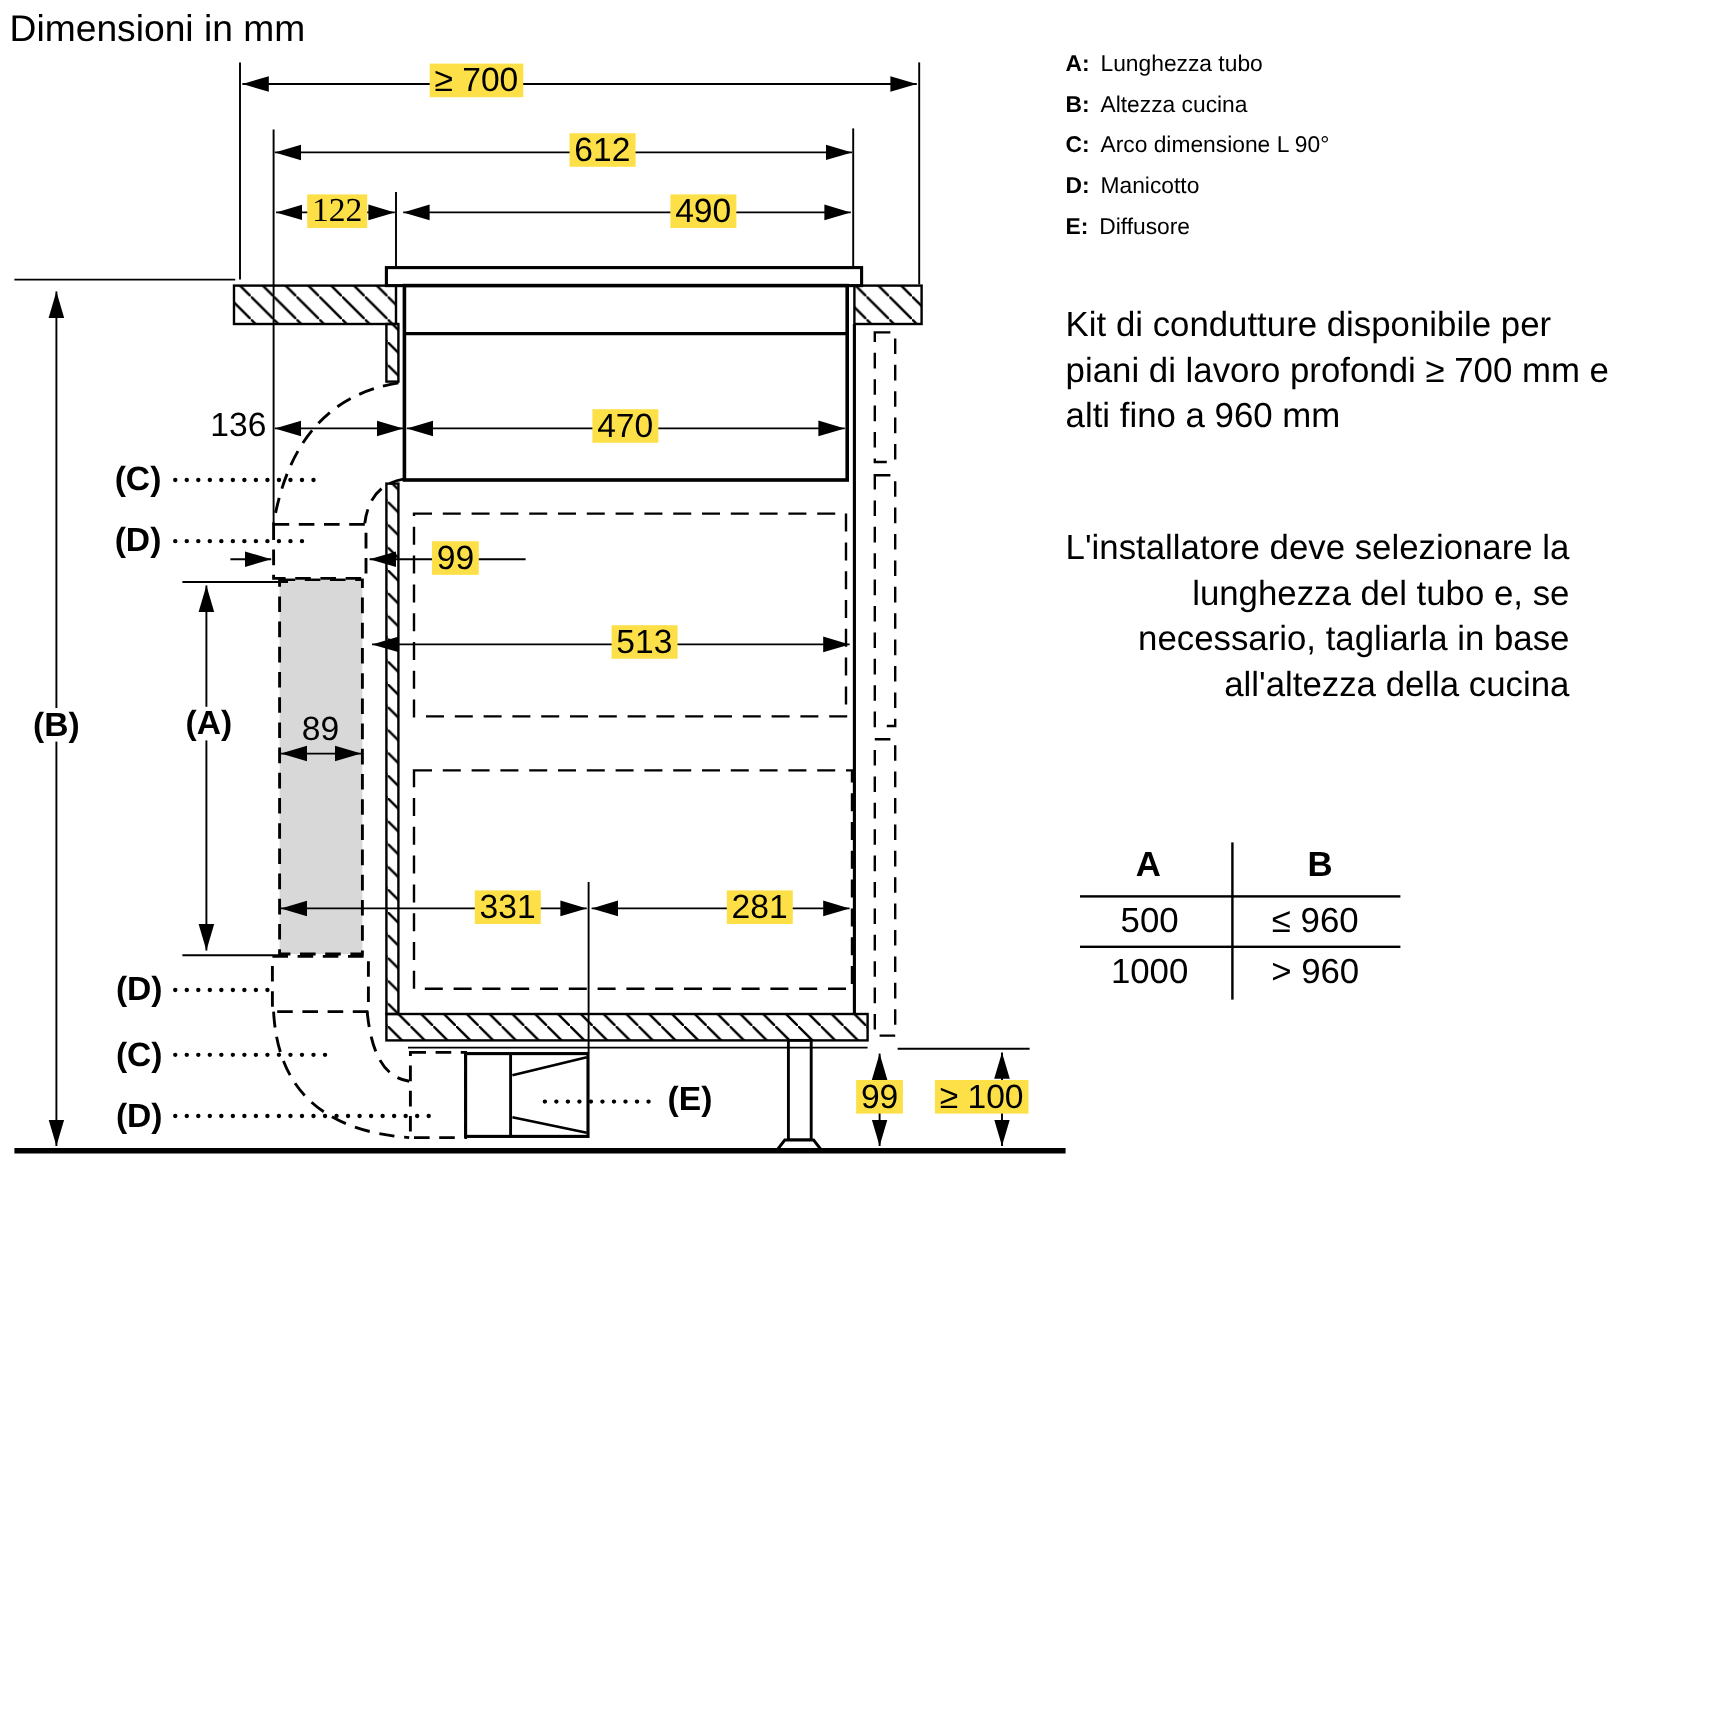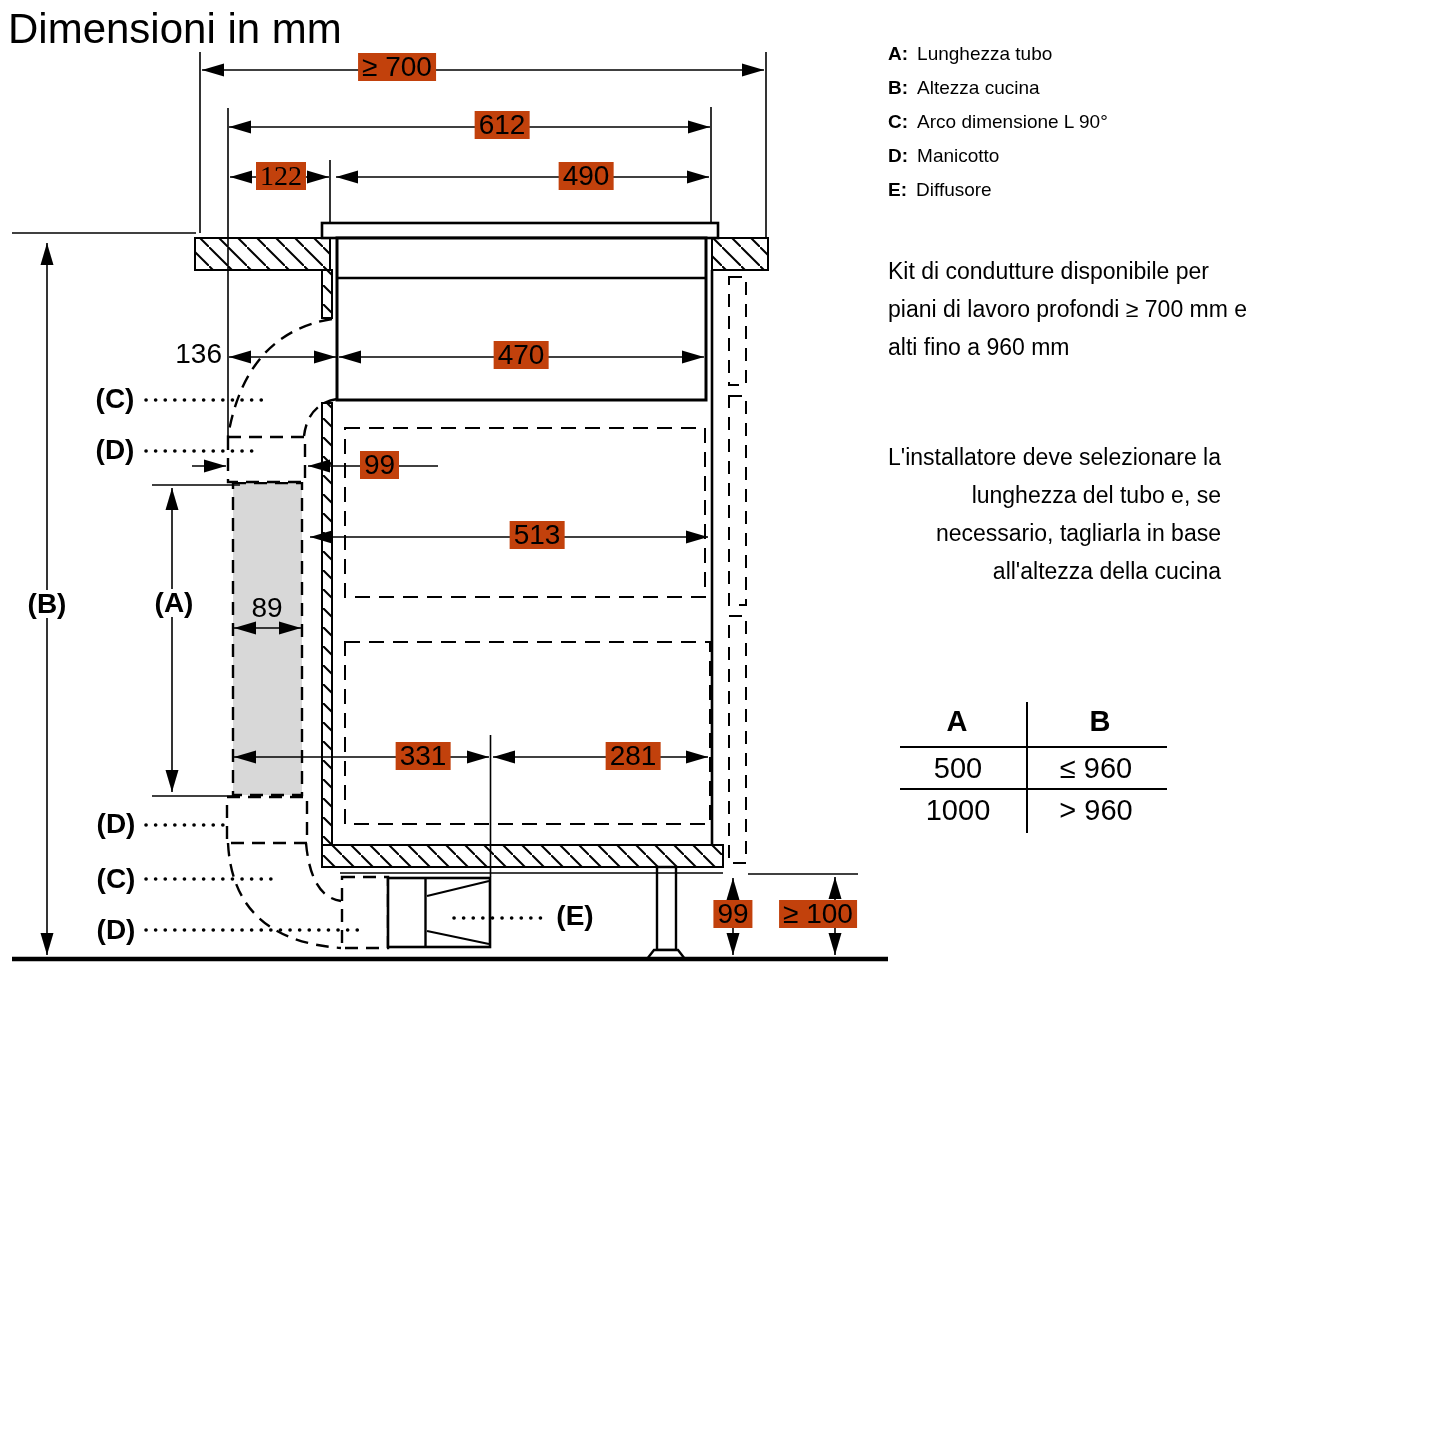--- a/index.html
+++ b/index.html
@@ -1,29 +1,29 @@
 <!DOCTYPE html>
 <html><head>
 <meta charset="utf-8">
 <style>
   html,body{margin:0;padding:0;}
   body{width:1445px;height:1445px;background:#fff;overflow:hidden;position:relative;
        font-family:"Liberation Sans",sans-serif;color:#000;}
   #stage{position:absolute;left:0;top:0;width:1445px;height:1445px;}
   svg{position:absolute;left:0;top:0;}
   .lbl{position:absolute;white-space:nowrap;line-height:1;}
-  .d{font-size:28px;background:#c2410c;padding:0 4px;transform:translateX(-50%);}
+  .d{font-size:28px;background:#fde047;padding:0 4px;transform:translateX(-50%);}
   .nb{background:transparent;}
   .tr{transform:translateX(-100%);}
   .nt0{transform:none;}
   .m{font-size:28px;font-weight:bold;background:#fff;padding:0 3px;transform:translateX(-50%);}
-  .title{font-size:42px;}
+  .title{font-size:31px;}
   .lr{position:absolute;left:888px;font-size:19px;line-height:1;white-space:nowrap;}
   .lk{font-weight:bold;margin-right:9px;}
-  .para{position:absolute;left:888px;font-size:23px;line-height:38px;white-space:nowrap;}
+  .para{position:absolute;left:888px;font-size:29px;line-height:38px;white-space:nowrap;}
   .tline{position:absolute;background:#000;}
   .tc{position:absolute;font-size:29px;transform:translateX(-50%);white-space:nowrap;}
   .th{font-weight:bold;}
 </style>
 </head>
 <body>
 
 <div id="stage">
 
   <svg width="900" height="1000" viewBox="0 0 900 1000">

